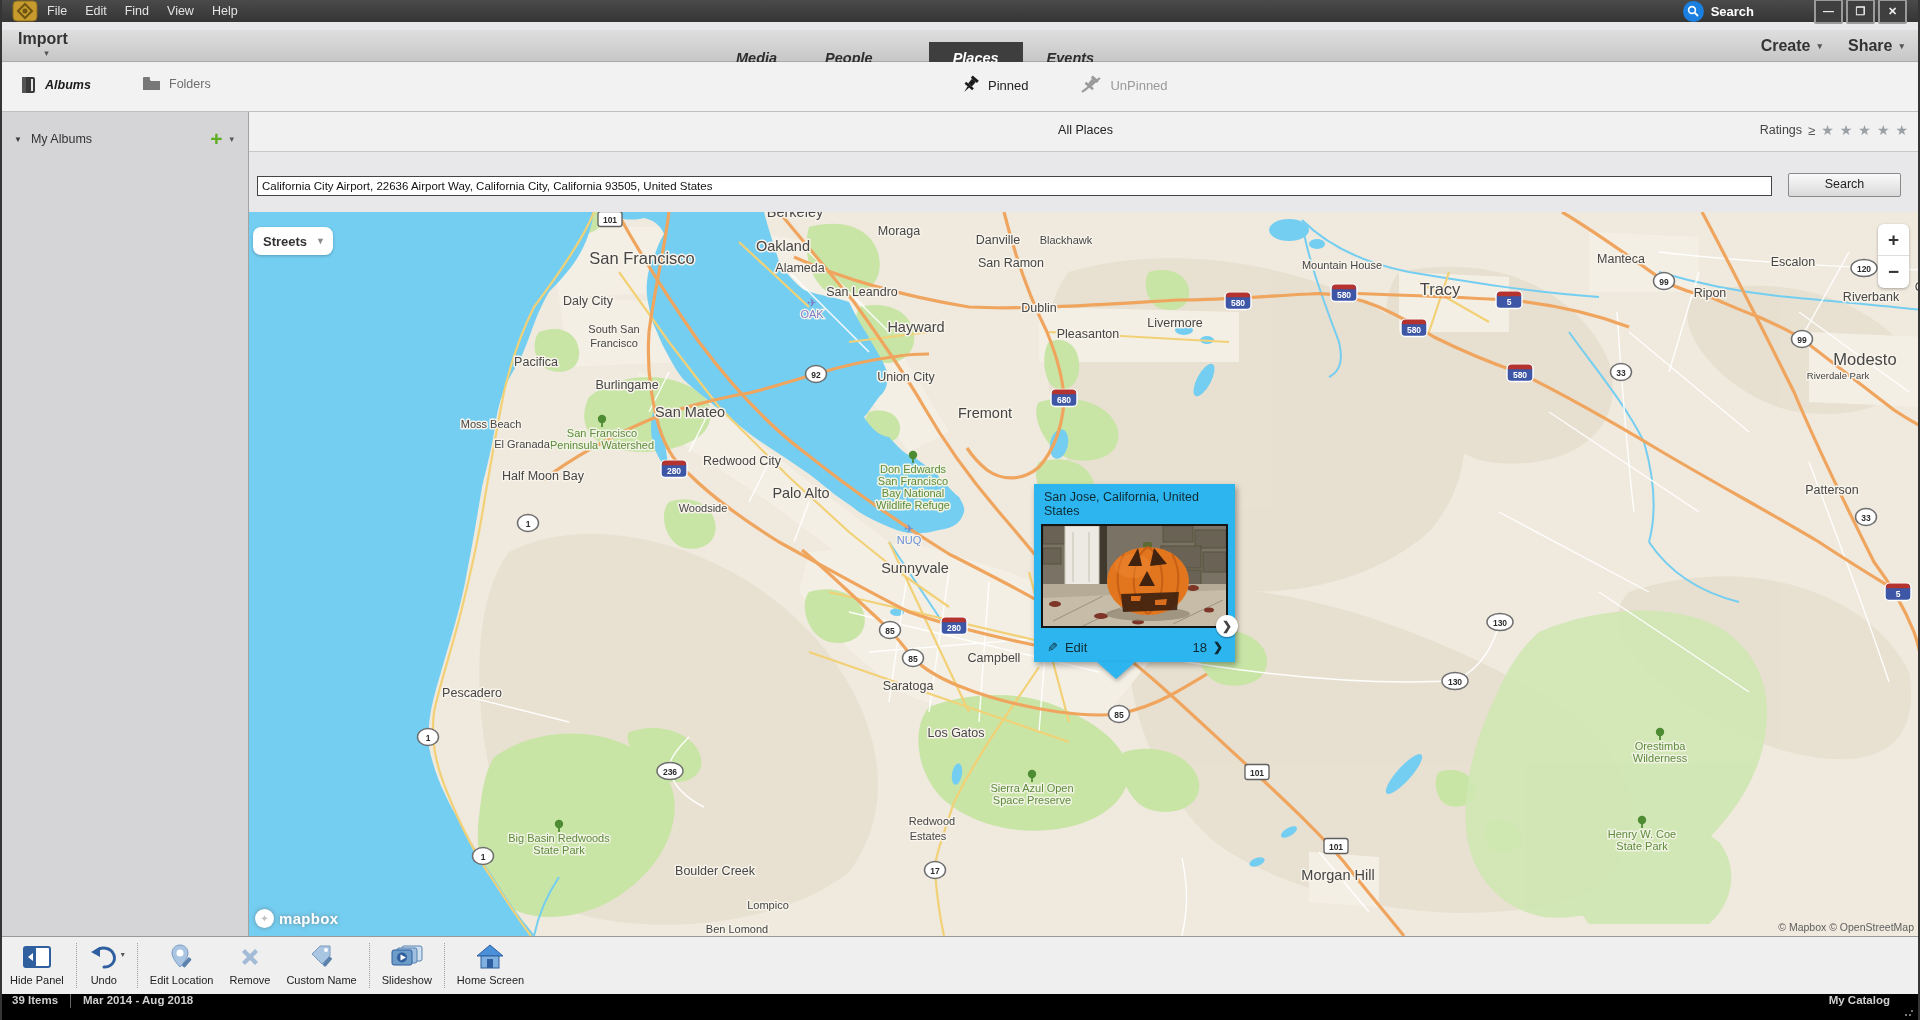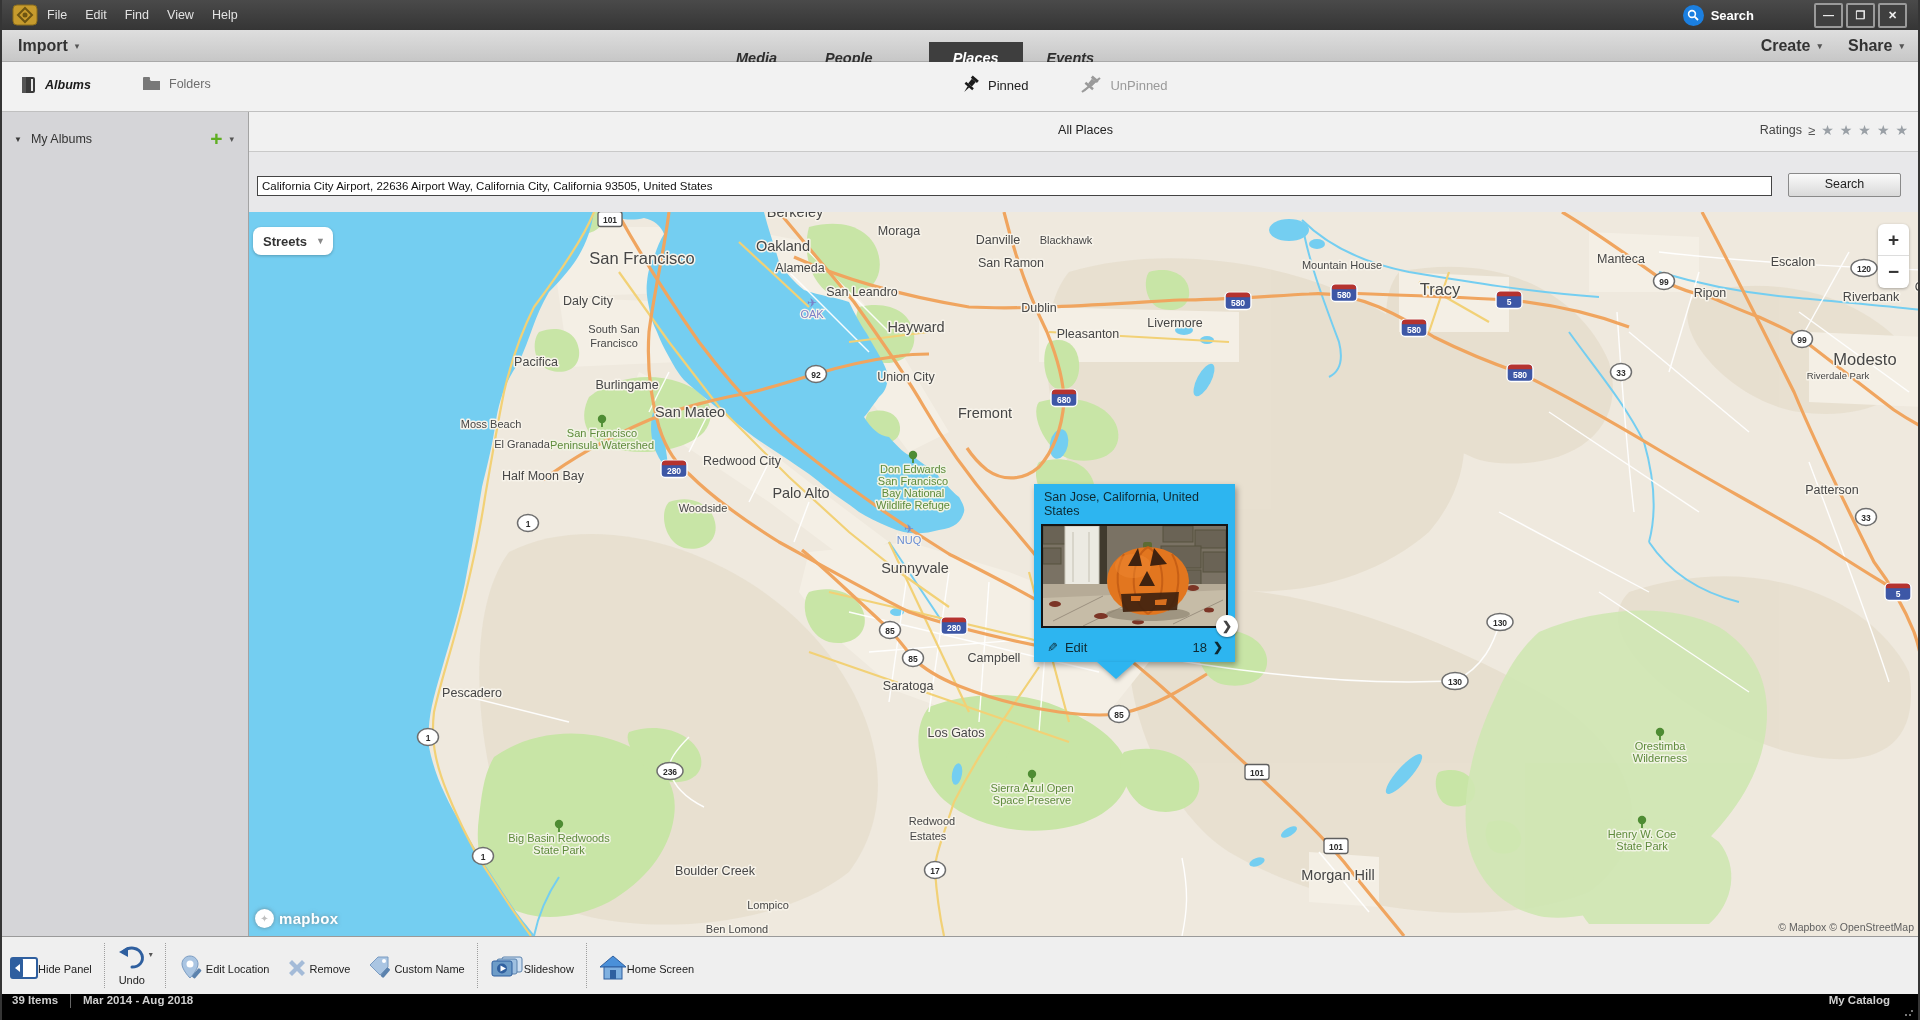--- a/index.html
+++ b/index.html
@@ -1,29 +1,29 @@
 <!DOCTYPE html>
 <html><head>
 <meta charset="utf-8">
 <style>
   html,body{margin:0;padding:0;background:#222;}
   #app{position:relative;width:1920px;height:1020px;overflow:hidden;font-family:"Liberation Sans",sans-serif;background:#e8e8ea;border-left:2px solid #353535;border-right:2px solid #353535;box-sizing:border-box;}
   
-  #titlebar{position:absolute;left:0;top:0;width:100%;height:30px;background:linear-gradient(#4a4a4a,#353535);display:flex;align-items:center;}
+  #titlebar{position:absolute;left:0;top:0;width:100%;height:22px;background:linear-gradient(#4a4a4a,#353535);display:flex;align-items:center;}
   #app-icon{width:26px;height:22px;margin-left:10px;}
   .menu-item{color:#e3e3e3;font-size:12.5px;padding:0 9px;line-height:30px;cursor:default;}
   #tb-right{margin-left:auto;display:flex;align-items:center;}
   #search-cluster{display:flex;align-items:center;margin-right:60px;}
   #search-circle{width:21px;height:21px;border-radius:50%;background:#1b7fe0;display:flex;align-items:center;justify-content:center;}
   #search-top-label{color:#fff;font-size:13px;font-weight:bold;margin-left:7px;}
   .win-btn{width:29px;height:25px;margin-right:3px;background:#3f3f3f;border:2px solid #9a9a9a;border-radius:2px;color:#eee;font-size:11px;display:flex;align-items:center;justify-content:center;font-weight:bold;box-sizing:border-box;}
   #win-btns{margin-right:8px;display:flex;}
   
   #navbar{position:absolute;left:0;top:30px;width:100%;height:32px;background:linear-gradient(#dedede,#c7c7c7);border-bottom:1px solid #a9a9a9;box-sizing:border-box;}
-  #import-cluster{position:absolute;left:16px;top:0;height:32px;display:flex;align-items:center;}
+  #import-cluster{position:absolute;left:16px;top:0;height:32px;display:flex;align-items:center;flex-direction:column;}
   #import-label{font-size:16px;font-weight:bold;color:#333;}
   .caret{font-size:9px;color:#555;margin-left:7px;}
   #navtabs{position:absolute;left:710px;top:12px;height:32px;display:flex;font-style:italic;}
   .navtab{font-size:14.5px;font-weight:bold;color:#2e2e2e;padding:0 24px;line-height:32px;}
   .navtab.active{background:#3e3e3e;color:#fff;margin-left:32px;}
   #create-share{position:absolute;right:14px;top:0;height:32px;display:flex;align-items:center;gap:26px;}
   .cs-item{display:flex;align-items:center;font-size:16px;font-weight:bold;color:#333;}
   
   #header-row{position:absolute;left:0;top:62px;width:100%;height:50px;background:#f2f2f2;border-bottom:1px solid #c0c0c0;box-sizing:border-box;}
   #albums-tab{position:absolute;left:18px;top:14px;display:flex;align-items:center;font-style:italic;}
@@ -84,21 +84,21 @@
   #popup-photo{position:absolute;left:7px;top:40px;width:183px;height:100px;border:2px solid #151515;background:#7a7264;}
   #next-photo{position:absolute;left:173px;top:89px;width:22px;height:22px;border-radius:50%;background:#fff;box-shadow:0 1px 2px rgba(0,0,0,.4);text-align:center;line-height:22px;font-size:12px;font-weight:bold;color:#444;}
   #popup-footer{position:absolute;left:0;top:150px;width:100%;height:26px;display:flex;align-items:center;}
   #edit-btn{display:flex;align-items:center;margin-left:13px;color:#0e2a33;font-size:13px;}
   #edit-pencil{font-size:13px;margin-right:7px;transform:scaleX(-1);display:inline-block;}
   #count-btn{margin-left:auto;margin-right:12px;color:#0e2a33;font-size:13px;display:flex;align-items:center;}
   #count-chev{font-weight:bold;margin-left:6px;font-size:12px;}
   #popup-tail{position:absolute;left:63px;top:178px;width:0;height:0;border-left:19px solid transparent;border-right:19px solid transparent;border-top:17px solid #2db5f0;filter:drop-shadow(1px 2px 2px rgba(0,0,0,.3));}
   
   #toolbar{position:absolute;left:0;top:936px;width:100%;height:58px;background:#efefef;border-top:1px solid #9a9a9a;box-sizing:border-box;display:flex;align-items:stretch;}
-  .tool{display:flex;flex-direction:row;align-items:center;justify-content:flex-start;padding:5px 8px 0 8px;}
+  .tool{display:flex;flex-direction:column;align-items:center;justify-content:flex-start;padding:5px 8px 0 8px;}
   .tool .ticon{height:30px;display:flex;align-items:center;justify-content:center;}
   .tool .tlabel{font-size:11px;color:#222;margin-top:2px;white-space:nowrap;}
   .tsep{border-left:1px dotted #9e9e9e;margin:6px 4px;}
   .undo-caret{font-size:8px;color:#555;margin-left:2px;align-self:flex-start;margin-top:8px;}
   
   #statusbar{position:absolute;left:0;top:994px;width:100%;height:26px;background:#000000;display:flex;}
   .status-text{color:#cfcfcf;font-size:11.5px;font-weight:bold;}
   #items-count{margin-left:10px;}
   #status-sep{width:1px;height:14px;background:#666;margin:0 12px;}
   #catalog-label{margin-left:auto;margin-right:28px;}

